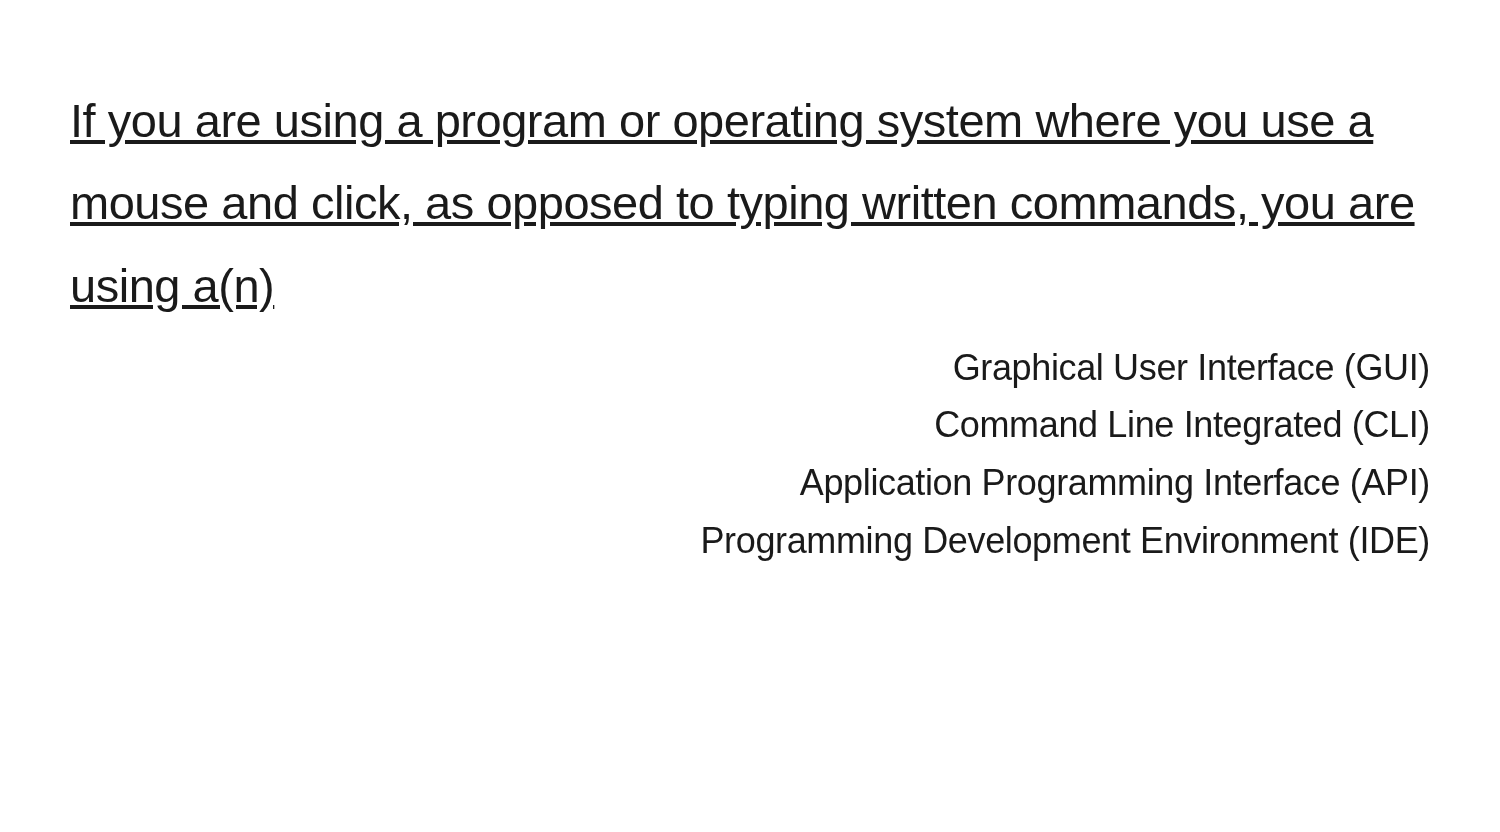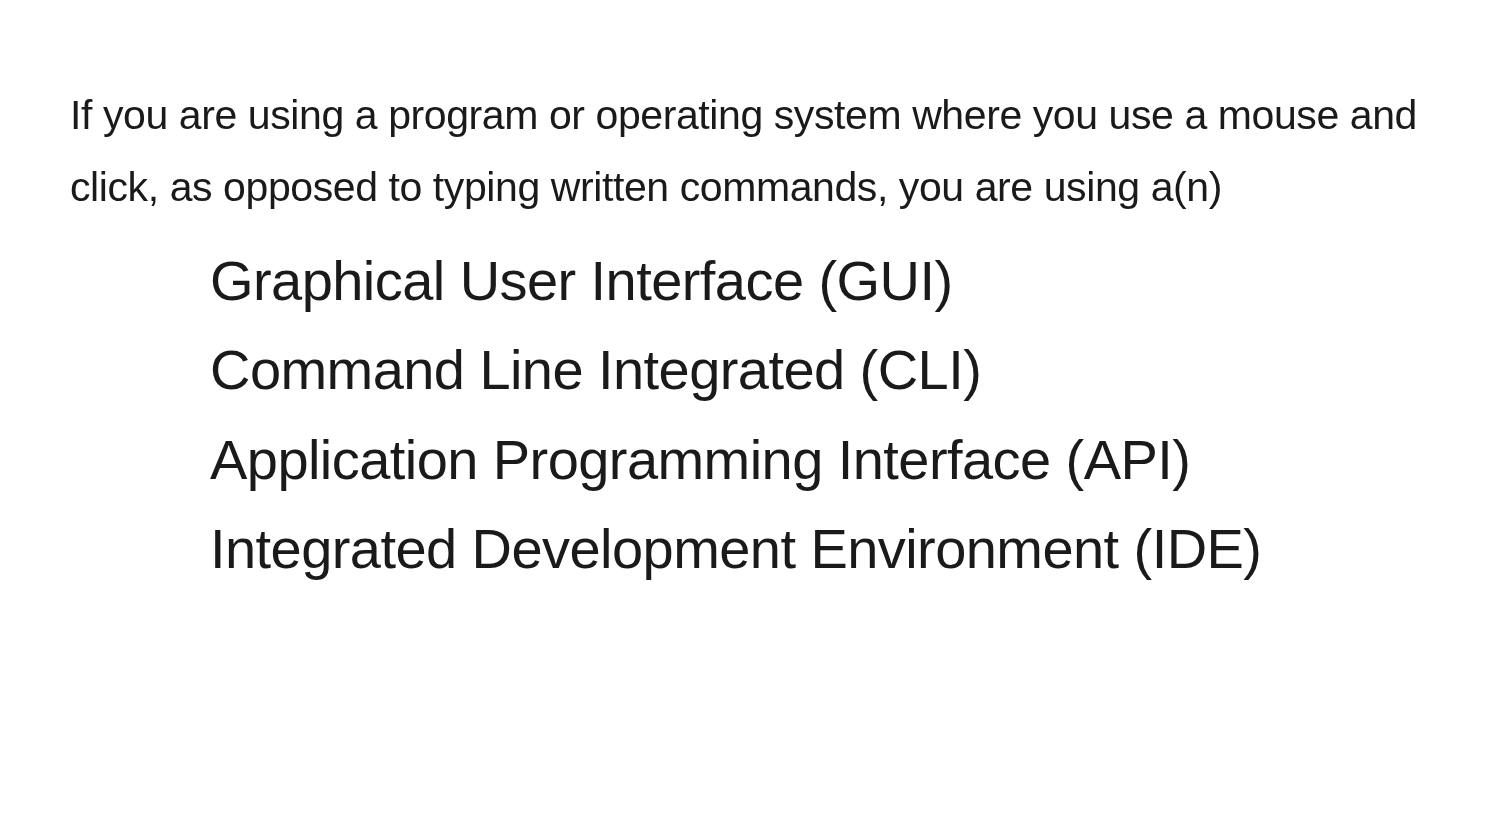--- a/index.html
+++ b/index.html
@@ -9,39 +9,41 @@
     }
     body {
       width: 1500px;
       height: 832px;
       background: #ffffff;
       font-family: -apple-system, BlinkMacSystemFont, "Segoe UI", Helvetica, Arial, sans-serif;
       color: #1a1a1a;
       padding: 80px 70px;
     }
     .question-text {
-      font-size: 41px;
+      font-size: 47px;
       line-height: 1.75;
       font-weight: 400;
       letter-spacing: -0.01em;
+      text-decoration: underline;
     }
     .options {
       margin-top: 12px;
       padding-left: 140px;
     }
     .option {
-      font-size: 56px;
+      font-size: 36px;
       line-height: 1.6;
       font-weight: 400;
       letter-spacing: -0.01em;
+      text-align: right;
     }
   </style>
 </head>
 <body>
 
 <div class="question-text">If you are using a program or operating system where you use a mouse and click, as opposed to typing written commands, you are using a(n)</div>
 
 <div class="options">
   <div class="option">Graphical User Interface (GUI)</div>
   <div class="option">Command Line Integrated (CLI)</div>
   <div class="option">Application Programming Interface (API)</div>
-  <div class="option">Integrated Development Environment (IDE)</div>
+  <div class="option">Programming Development Environment (IDE)</div>
 </div>
 
 </body></html>

